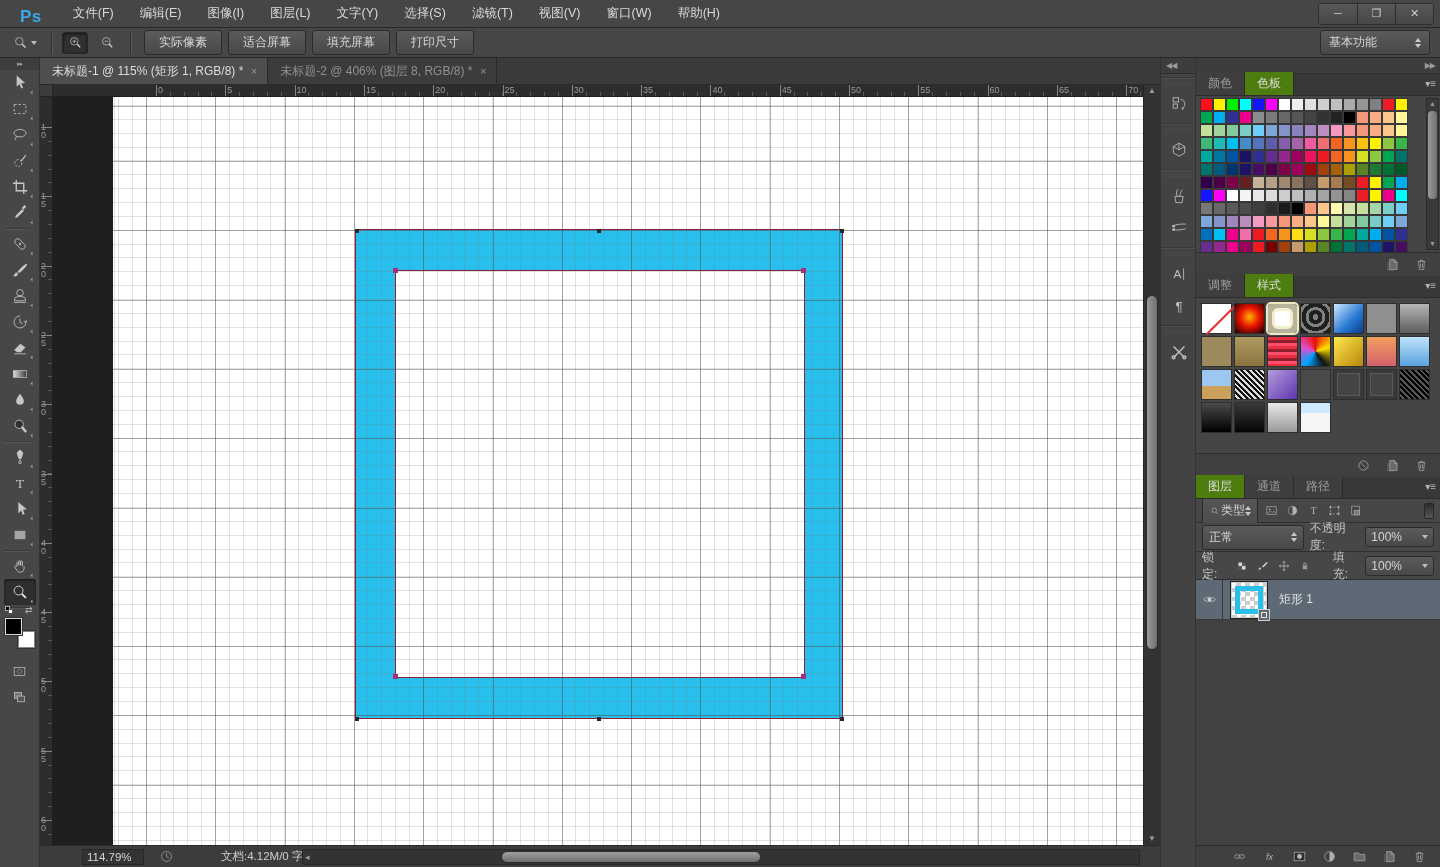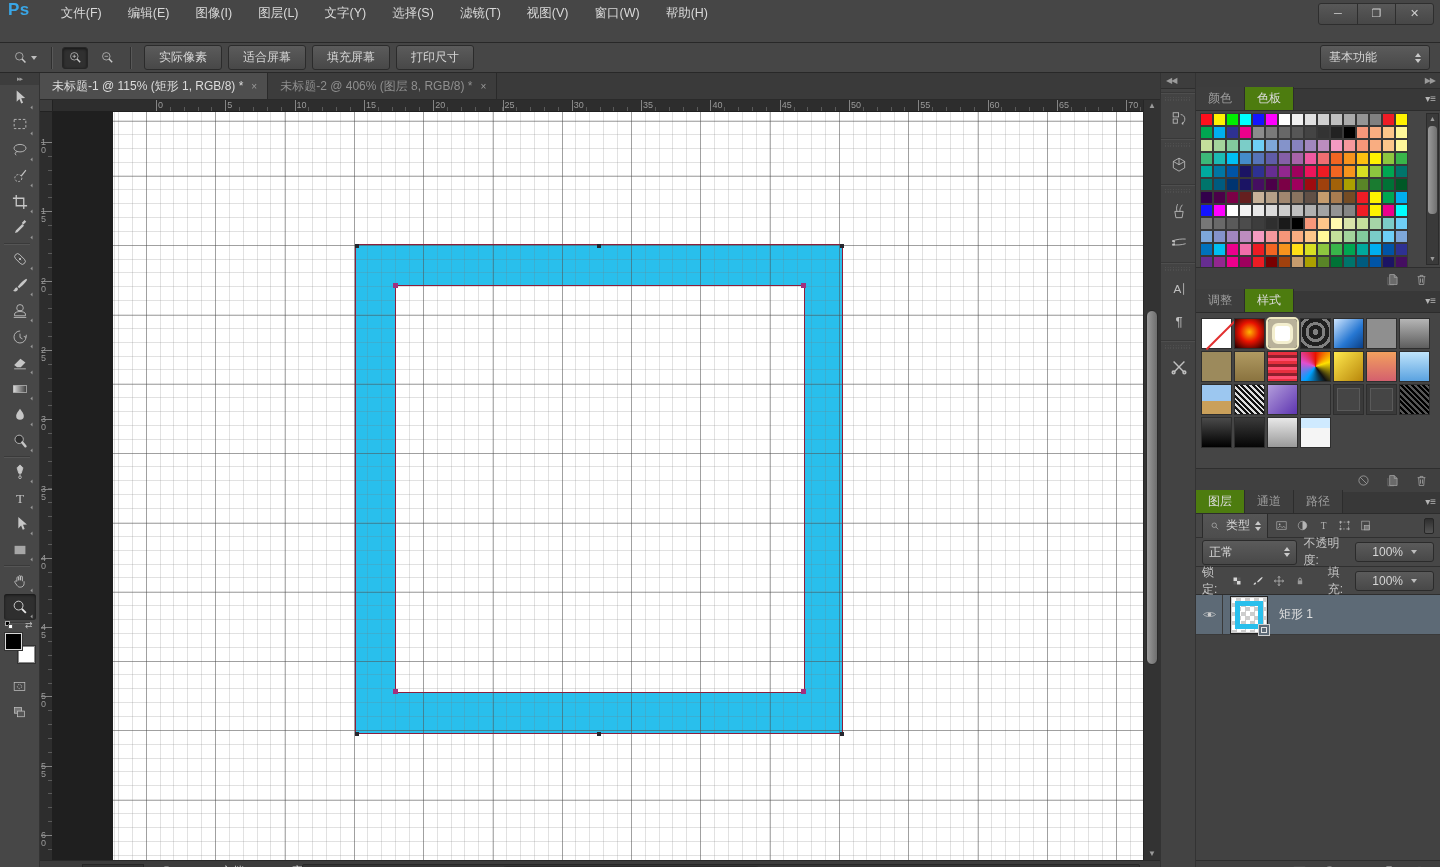--- a/index.html
+++ b/index.html
@@ -4,22 +4,22 @@
 <style>
   * { margin:0; padding:0; box-sizing:border-box; }
   html,body { width:1440px; height:867px; overflow:hidden; background:#434343;
     font-family:"Liberation Sans","DejaVu Sans",sans-serif; font-size:12px; color:#d6d6d6;
     -webkit-font-smoothing:antialiased; }
   svg { display:block; }
   .icon svg { width:20px; height:20px; }
   .picon svg { width:17px; height:17px; }
 
   
-  #menubar { height:43px; background:#464646; border-bottom:1px solid #282828;
-    display:flex; align-items:flex-start; padding-left:8px; position:relative; }
+  #menubar { height:28px; background:#464646; border-bottom:1px solid #282828;
+    display:flex; align-items:flex-end; padding-left:20px; position:relative; }
   #ps-logo { color:#39a6e6; font-weight:bold; font-size:17px; margin-right:18px; letter-spacing:.5px; }
   .menu-item { padding:0 13px; line-height:27px; color:#d9d9d9; font-size:12.5px; cursor:default; }
   #win-controls { position:absolute; right:6px; top:3px; display:flex; border:1px solid #2e2e2e;
     border-radius:3px; overflow:hidden; background:linear-gradient(#585858,#474747); }
   .winbtn { width:38px; height:20px; text-align:center; line-height:19px; font-size:11px;
     color:#cfcfcf; border-left:1px solid #2e2e2e; }
   .winbtn:first-child { border-left:none; }
 
   
   #optionsbar { height:30px; background:#464646; border-bottom:1px solid #282828;
@@ -164,34 +164,34 @@
   #style-grid { display:grid; grid-template-columns:repeat(7,33px); grid-auto-rows:33px; }
   .style-tile { width:31px; height:31px; margin:1px; border:1px solid #2e2e2e; position:relative; }
   .style-tile.none::after { content:""; position:absolute; left:-2px; top:14px; width:44px; height:2px;
     background:#e23030; transform:rotate(-45deg); }
   .style-tile.selected { outline:2px solid #efe9c2; outline-offset:-1px; border-radius:4px; }
   .style-tile.rounded-inner::before { content:""; position:absolute; inset:4px; border:3px solid #f4efcf;
     border-radius:6px; background:#fff; }
 
   #layers-filter { height:24px; background:#474747; display:flex; align-items:center; gap:6px;
     padding:0 6px; border-bottom:1px solid #303030; }
-  #type-select { display:flex; align-items:center; gap:5px; background:linear-gradient(#5b5b5b,#484848);
+  #type-select { display:flex; align-items:center; background:linear-gradient(#5b5b5b,#484848);
     border:1px solid #2b2b2b; border-radius:3px; padding:19px 6px; }
   #type-select svg { width:12px; height:12px; }
   .filter-ico { color:#b5b5b5; }
   .filter-ico svg { width:15px; height:15px; }
   #filter-toggle { margin-left:auto; width:10px; height:16px; background:linear-gradient(#2e2e2e,#555);
     border:1px solid #262626; border-radius:2px; }
 
   #layers-blend { height:29px; background:#474747; display:flex; align-items:center; gap:6px; padding:0 6px;
     border-bottom:1px solid #303030; }
   #blend-select { display:flex; align-items:center; justify-content:space-between; width:105px;
     background:linear-gradient(#5b5b5b,#484848); border:1px solid #2b2b2b; border-radius:3px; padding:3px 6px; }
-  .mini-field { display:flex; align-items:center; gap:8px; background:linear-gradient(#5b5b5b,#484848);
-    border:1px solid #2b2b2b; border-radius:3px; padding:2px 16px; }
+  .mini-field { display:flex; align-items:center; gap:20px; background:linear-gradient(#5b5b5b,#484848);
+    border:1px solid #2b2b2b; border-radius:3px; padding:2px 5px; }
   .lbl { color:#c4c4c4; }
   #layers-lock { height:28px; background:#474747; display:flex; align-items:center; gap:7px; padding:0 6px;
     border-bottom:1px solid #2e2e2e; }
   #layers-lock .picon svg { width:14px; height:14px; }
   #layer-rows { height:266px; background:#6d28d9; overflow:hidden; }
   .layer-row { height:40px; display:flex; align-items:center; border-bottom:1px solid #3a3a3a; position:relative; }
   .layer-row.selected { background:#5d6a76; }
   .eye-cell { width:27px; height:40px; display:flex; align-items:center; justify-content:center;
     border-right:1px solid #3a3a3a; color:#cfcfcf; }
   .thumb-wrap { margin-left:8px; width:36px; height:36px; position:relative; }

